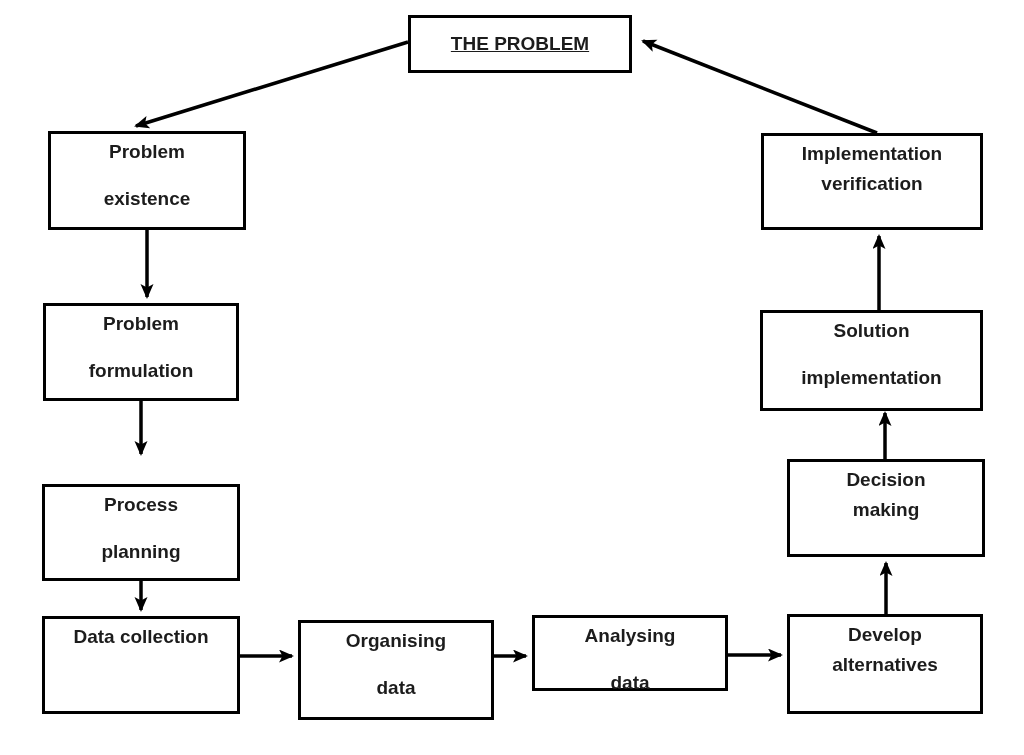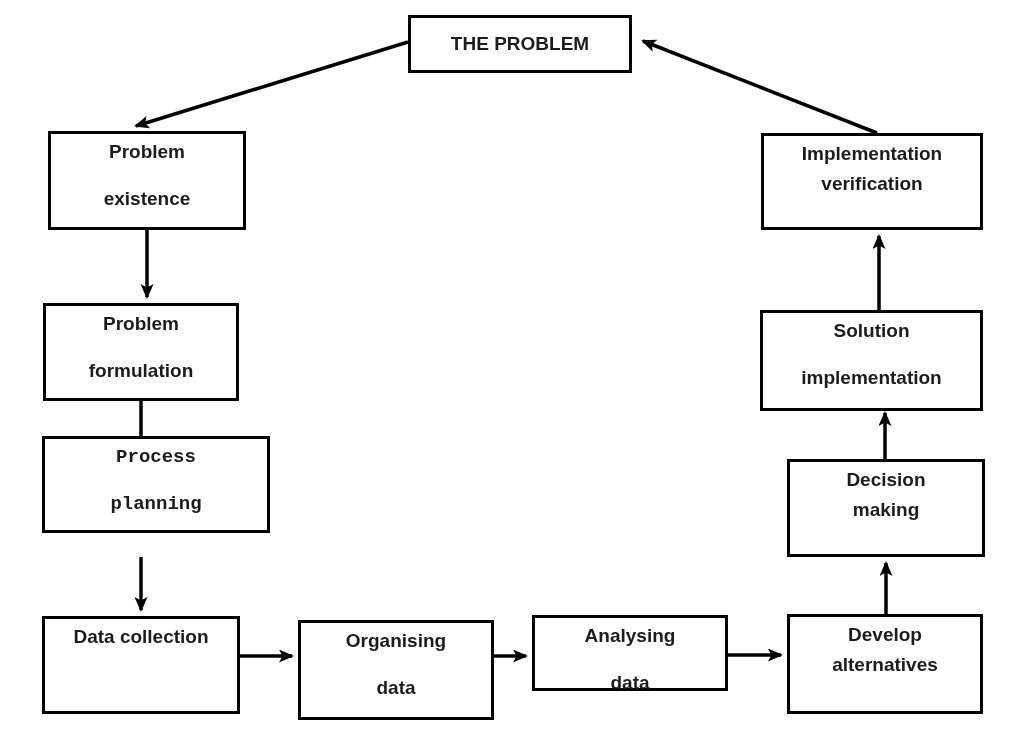--- a/index.html
+++ b/index.html
@@ -26,21 +26,21 @@
     display: flex;
     flex-direction: column;
     align-items: center;
     font-weight: bold;
     font-size: 19px;
     line-height: 24px;
     color: #1c1c1c;
     text-align: center;
   }
   .node.pad  { padding-top: 6px; justify-content: flex-start; }
-  .node.mid  { justify-content: center; }
+  .node.mid  { justify-content: center; text-decoration: underline; }
   .node.wide { row-gap: 23px; }
   .node.tight{ row-gap: 6px; }
   .lbl { display: block; white-space: nowrap; }
 </style>
 </head>
 <body>
 
 <div class="canvas">
 
   <svg class="edges-layer" width="1024" height="755" viewBox="0 0 1024 755">
@@ -71,21 +71,21 @@
   <div class="node pad wide" style="left:48px; top:131px; width:198px; height:99px;">
     <span class="lbl">Problem</span>
     <span class="lbl">existence</span>
   </div>
 
   <div class="node pad wide" style="left:43px; top:303px; width:196px; height:98px;">
     <span class="lbl">Problem</span>
     <span class="lbl">formulation</span>
   </div>
 
-  <div class="node pad wide" style="left:42px; top:436px; width:228px; height:97px;font-family:Liberation Mono, monospace;">
+  <div class="node pad wide" style="left:42px; top:484px; width:198px; height:97px;">
     <span class="lbl">Process</span>
     <span class="lbl">planning</span>
   </div>
 
   <div class="node pad" style="left:42px; top:616px; width:198px; height:98px;text-align:right;">
     <span class="lbl">Data collection</span>
   </div>
 
   <div class="node pad wide" style="left:298px; top:620px; width:196px; height:100px;">
     <span class="lbl">Organising</span>

